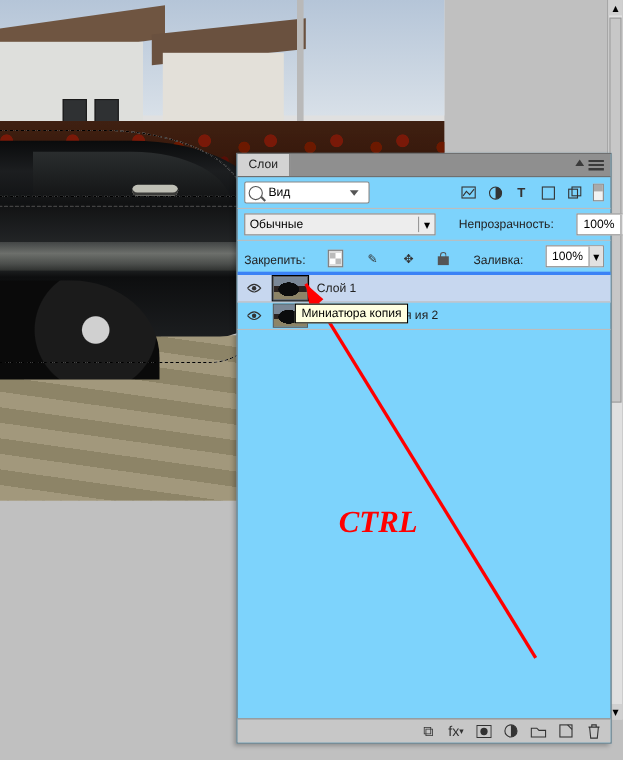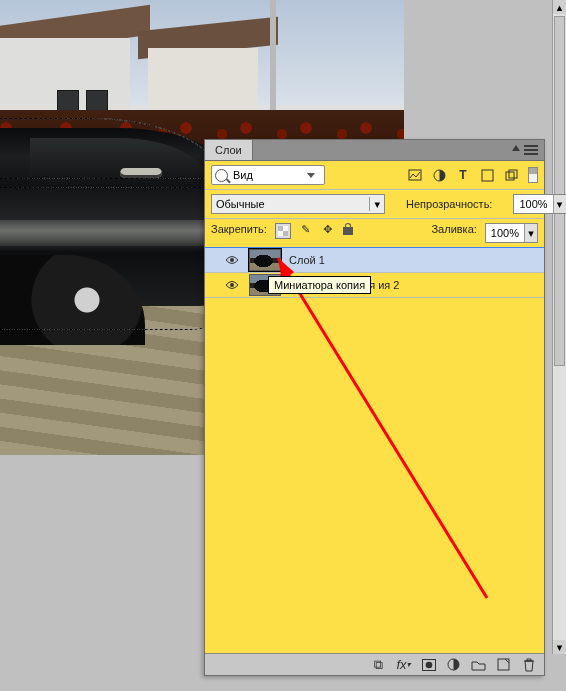--- a/index.html
+++ b/index.html
@@ -15,44 +15,44 @@
 .hedge:before{content:"";position:absolute;inset:0;background:radial-gradient(circle at 10% 30%,#7a2a1c 8%,transparent 9%),radial-gradient(circle at 40% 60%,#5e211a 7%,transparent 8%),radial-gradient(circle at 70% 40%,#6f2a15 9%,transparent 10%),radial-gradient(circle at 90% 70%,#4f1d14 8%,transparent 9%);background-size:60px 60px}
 .ground{position:absolute;left:0;top:305px;width:404px;height:150px;background:#9c9175;background-image:repeating-linear-gradient(8deg,#a2987c 0 14px,#8d8467 14px 28px),repeating-linear-gradient(100deg,rgba(0,0,0,.12) 0 2px,transparent 2px 16px)}
 .car-body{position:absolute;left:0;top:128px;width:230px;height:185px}
 .car-roof{position:absolute;left:-40px;top:0;width:280px;height:70px;background:linear-gradient(#0a0b0c,#1c1e20 40%,#0b0c0d);border-top-right-radius:120px 60px;border-top-left-radius:20px}
 .car-window{position:absolute;left:30px;top:10px;width:180px;height:52px;background:linear-gradient(#2a2d2e,#0e0f10);border-top-right-radius:90px 48px}
 .car-door{position:absolute;left:-10px;top:58px;width:250px;height:120px;background:linear-gradient(#121314,#2b2e30 45%,#0d0e0f 55%,#1b1d1f);border-bottom-right-radius:40px}
 .car-reflect{position:absolute;left:0;top:92px;width:240px;height:26px;background:linear-gradient(#585b5a,#9b9e96 40%,#3c3e3a);opacity:.6}
 .handle{position:absolute;left:120px;top:168px;width:42px;height:10px;background:#bfbfb5;border-radius:5px;box-shadow:inset 0 -3px 0 #3a3a38}
 .wheel{position:absolute;left:0;top:255px;width:145px;height:90px;background:radial-gradient(circle at 60% 50%,#d0d0d0 0 12px,#1b1b1b 13px 55px,#0a0a0a 56px);border-top-right-radius:80px 70px}
 .sel-marq{position:absolute;border:1px dashed #fff;outline:1px dashed #000;outline-offset:-1px}
-.panel{position:absolute;left:204px;top:139px;width:339px;height:535px;background:#fde047;border:1px solid #6f6f6f;box-shadow:-2px 2px 4px rgba(0,0,0,.25)}
+.panel{position:absolute;left:215px;top:139px;width:339px;height:535px;background:#7dd3fc;border:1px solid #6f6f6f;box-shadow:-2px 2px 4px rgba(0,0,0,.25)}
 .panel-tabbar{height:20px;background:#8f8f8f;display:flex;align-items:center;color:#e8e8e8;font-size:11px;border-bottom:1px solid #6f6f6f}
 .panel-tab{padding:2px 10px;background:#d3d3d3;color:#222;border-right:1px solid #6f6f6f;height:16px;display:flex;align-items:center}
 .panel-menu{margin-left:auto;display:flex;gap:4px;padding-right:6px}
 .tri{width:0;height:0;border-left:4px solid transparent;border-right:4px solid transparent;border-bottom:6px solid #3a3a3a}
 .bars{width:14px;height:10px;background:repeating-linear-gradient(#3a3a3a 0 2px,transparent 2px 4px)}
 .row{display:flex;align-items:center;padding:4px 6px;gap:21px;border-bottom:1px solid #bdbdbd}
 .search-box{display:flex;align-items:center;flex:0 0 112px;height:18px;border:1px solid #888;background:#fff;border-radius:2px}
 .mag{width:11px;height:11px;border:1.5px solid #555;border-radius:50%;margin:0 3px;position:relative}
 .mag:after{content:"";position:absolute;width:5px;height:1.5px;background:#555;right:-4px;bottom:-1px;transform:rotate(45deg)}
 .search-box input{border:0;outline:0;width:72px;font-size:11px}
 .dd-caret{width:0;height:0;border-left:4px solid transparent;border-right:4px solid transparent;border-top:5px solid #555;margin-right:3px}
 .filter-icons{margin-left:auto;display:flex;gap:10px;align-items:center}
 .fic{width:14px;height:14px;display:flex;align-items:center;justify-content:center;color:#333;font-weight:bold;font-size:12px}
 .select{flex:0 0 164px;height:18px;border:1px solid #888;background:#ededed;display:flex;align-items:center;padding:0 4px;justify-content:space-between}
 .lbl{color:#222}
 .numbox{display:flex;align-items:center;border:1px solid #888;background:#fff;height:18px}
 .numbox span{padding:0 5px}
 .numstep{width:12px;background:#e1e1e1;border-left:1px solid #999;display:flex;align-items:center;justify-content:center;height:100%}
-.lock-row{display:flex;align-items:flex-start;padding:4px 6px;gap:8px;border-bottom:1px solid #3b82f6}
+.lock-row{display:flex;align-items:flex-end;padding:4px 6px;gap:20px;border-bottom:3px solid #3b82f6}
 .lock-ic{width:14px;height:14px;border:1px solid #7a7a7a;display:flex;align-items:center;justify-content:center;font-size:10px;color:#444;background:#ddd}
 .brush{width:14px;height:14px;color:#333;text-align:center}
 .layers{}
-.layer{display:flex;align-items:center;height:24px;border-bottom:1px solid #bcbcbc;padding:0 18px;gap:8px}
+.layer{display:flex;align-items:center;height:24px;border-bottom:1px solid #bcbcbc;padding:0 6px;gap:8px}
 .layer.sel{background:#c7d7ef}
 .eye{width:18px;height:18px;display:flex;align-items:center;justify-content:center}
 .eye svg{width:14px;height:10px}
 .thumb{width:30px;height:20px;border:1px solid #5a5a5a;background:linear-gradient(#7a8796 0 40%,#2b2321 40% 65%,#8d8467 65%);position:relative}
 .thumb.sel{outline:1px solid #000}
 .thumb.car:after{content:"";position:absolute;inset:0;background:radial-gradient(ellipse at 45% 55%,#0b0c0d 0 40%,transparent 41%)}
 .layer-name{color:#222;font-size:11px}
 .layer-name.it{font-style:italic}
 .lockic{margin-left:auto;width:10px;height:12px;position:relative}
 .lockic:before{content:"";position:absolute;top:4px;left:0;width:10px;height:8px;background:#555}
@@ -200,21 +200,21 @@
               <circle cx="7" cy="5" r="2" fill="#333"></circle>
             </svg>
           </div>
         <div class="thumb car"></div>
         <span class="layer-name">Миниатюра слоя ия 2</span>
       </div>
     </div>
 
     <div class="bottombar">
       <div class="bic">⧉</div>
-      <div class="bic" style="font-style:italic">fx<span style="font-size:8px">▾</span></div>
+      <div class="bic" style="">fx<span style="font-size:8px">▾</span></div>
       <div class="bic">
           <svg width="14" height="12">
             <rect x="0.5" y="0.5" width="13" height="11" fill="none" stroke="#333"></rect>
             <circle cx="7" cy="6" r="3.3" fill="#333"></circle>
           </svg>
         </div>
       <div class="bic">
           <svg width="13" height="13">
             <circle cx="6.5" cy="6.5" r="5.5" fill="none" stroke="#333"></circle>
             <path d="M6.5 1 A5.5 5.5 0 0 1 6.5 12 Z" fill="#333"></path>
@@ -238,13 +238,14 @@
         </div>
     </div>
   </div>
 
   <div class="tooltip">Миниатюра копия</div>
 
   <svg class="arrow">
     <line x1="487" y1="598" x2="278" y2="258" stroke="#ff0000" stroke-width="3"></line>
     <polygon points="278,258 294,272 282,282" fill="#ff0000"></polygon>
   </svg>
+  <div class="annot">CTRL</div>
 </div>
 
 </body></html>

